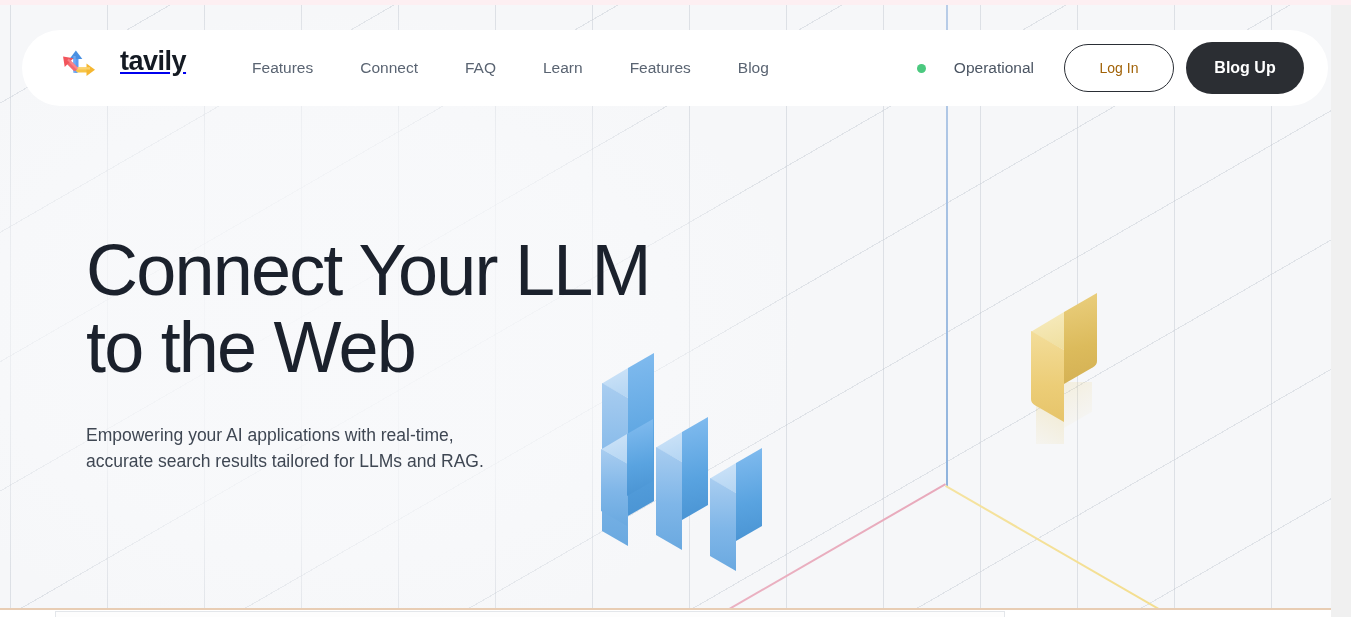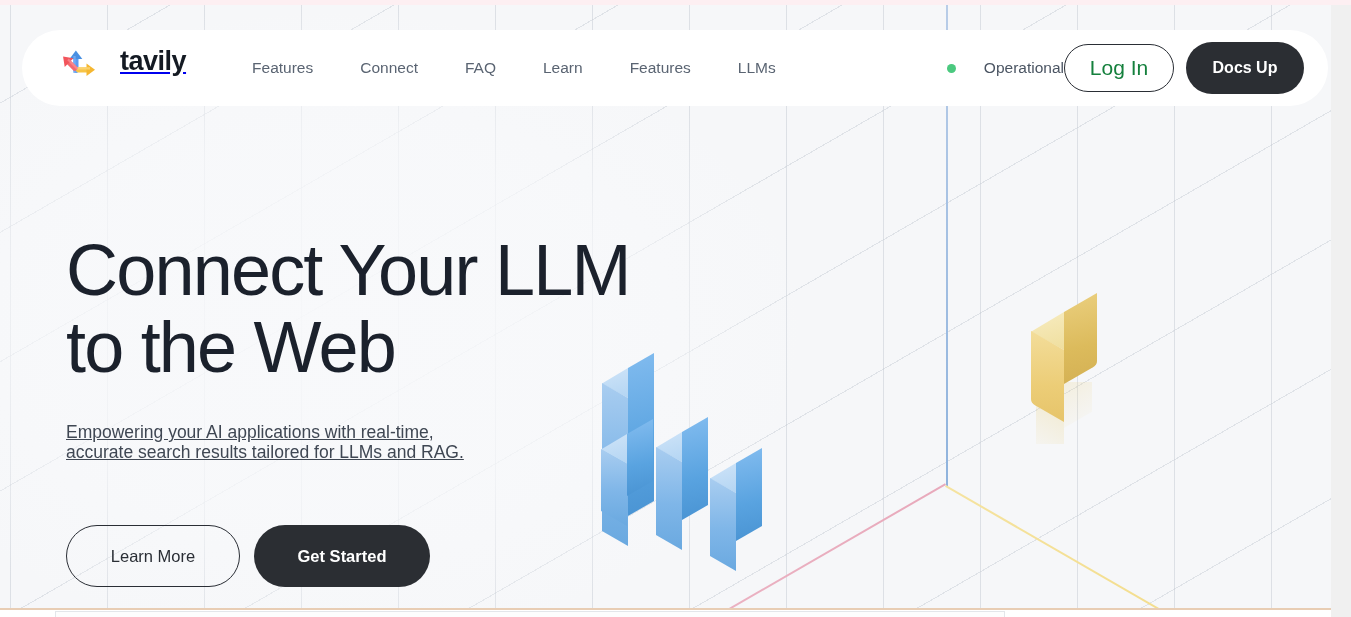--- a/index.html
+++ b/index.html
@@ -133,48 +133,48 @@
     font-size:27px; font-weight:700; color:#141a23; letter-spacing:-0.5px;
   }
 
   #nav-links { display:flex; align-items:flex-start; gap:47px; margin-left:66px; }
   .nav-link {
     font-size:15.5px; color:#5a6472; text-decoration:none; white-space:nowrap;
     cursor:pointer;
   }
 
   #nav-right { margin-left:auto; display:flex; align-items:center; margin-right:24px; }
-  #status { display:flex; align-items:center; gap:28px; cursor:pointer; }
+  #status { display:flex; align-items:center; gap:28px; margin-right:30px; cursor:pointer; }
   #status-dot {
     width:9px; height:9px; border-radius:50%; background:#4bc97f; flex:none;
   }
   #status-label { font-size:15.5px; color:#4b5563; white-space:nowrap; }
 
   #btn-login {
     width:110px; height:48px; border-radius:24px;
     border:1.4px solid #2a2e35; background:transparent;
-    font-family:"Liberation Sans", sans-serif; font-size:21px; color:#15803d;
+    font-family:"Liberation Sans", sans-serif; font-size:14px; color:#a16207;
     cursor:pointer; margin-right:12px;
   }
   #btn-signup {
     width:118px; height:52px; border-radius:26px; border:none;
     background:#2b2e33; color:#ffffff;
     font-family:"Liberation Sans", sans-serif; font-size:16px; font-weight:700;
     cursor:pointer;
   }
 
   
-  #hero { position:absolute; left:66px; top:232px; z-index:30; }
+  #hero { position:absolute; left:86px; top:232px; z-index:30; }
   #hero-title {
     font-size:72px; line-height:77px; font-weight:400;
     color:#1b212c; letter-spacing:-1.8px; white-space:pre-line;
   }
   #hero-sub {
     margin-top:36px;
-    font-size:17.5px; line-height:20px; color:#3f4753; white-space:pre-line;text-decoration:underline;
+    font-size:17.5px; line-height:26px; color:#3f4753; white-space:pre-line;
   }
   #hero-cta { margin-top:63px; display:flex; align-items:center; gap:14px; }
   #btn-learn {
     width:174px; height:62px; border-radius:31px;
     border:1.4px solid #2a2e35; background:transparent;
     font-family:"Liberation Sans", sans-serif; font-size:16.5px; color:#2a2e35;
     cursor:pointer;
   }
   #btn-getstarted {
     width:176px; height:62px; border-radius:31px; border:none;
@@ -258,42 +258,38 @@
       </span>
       <span id="brand-name">tavily</span>
     </a>
 
     <nav id="nav-links">
       <a class="nav-link" href="#">Features</a>
       <a class="nav-link" href="#">Connect</a>
       <a class="nav-link" href="#">FAQ</a>
       <a class="nav-link" href="#">Learn</a>
       <a class="nav-link" href="#">Features</a>
-      <a class="nav-link" href="#">LLMs</a>
+      <a class="nav-link" href="#">Blog</a>
     </nav>
 
     <div id="nav-right">
       <div id="status">
         <span id="status-dot"></span>
         <span id="status-label">Operational</span>
       </div>
       <button id="btn-login">Log In</button>
-      <button id="btn-signup">Docs Up</button>
+      <button id="btn-signup">Blog Up</button>
     </div>
   </header>
 
   <section id="hero">
     <h1 id="hero-title">Connect Your LLM
 to the Web</h1>
     <p id="hero-sub">Empowering your AI applications with real-time,
 accurate search results tailored for LLMs and RAG.</p>
-    <div id="hero-cta">
-      <button id="btn-learn">Learn More</button>
-      <button id="btn-getstarted">Get Started</button>
-    </div>
   </section>
 
   <div id="top-strip"></div>
   <div id="bottom-white"></div>
   <div id="bottom-strip"></div>
   <div id="bottom-box"></div>
 
   <div id="scrollbar-track">
     <div id="scrollbar-thumb"></div>
   </div>

